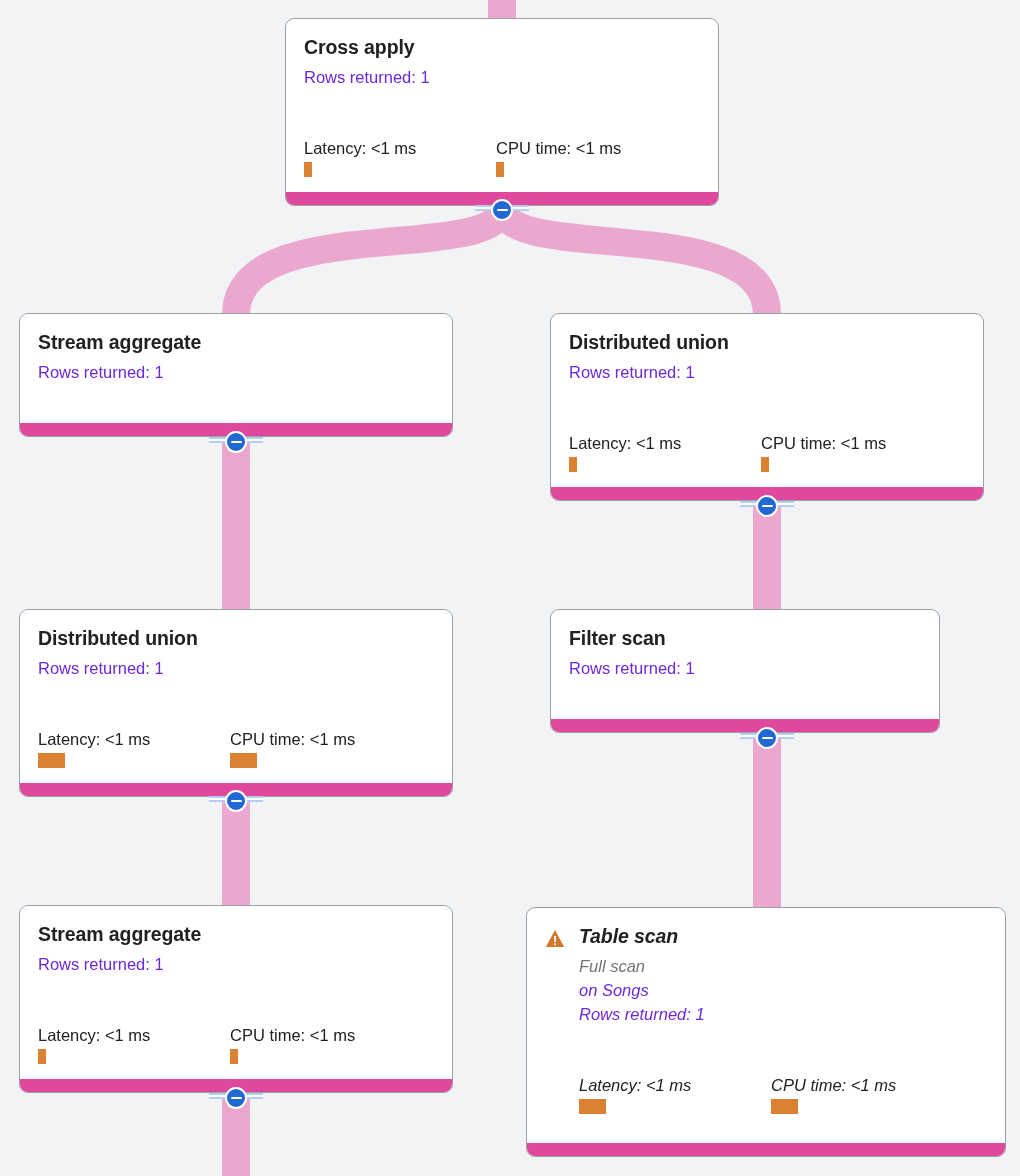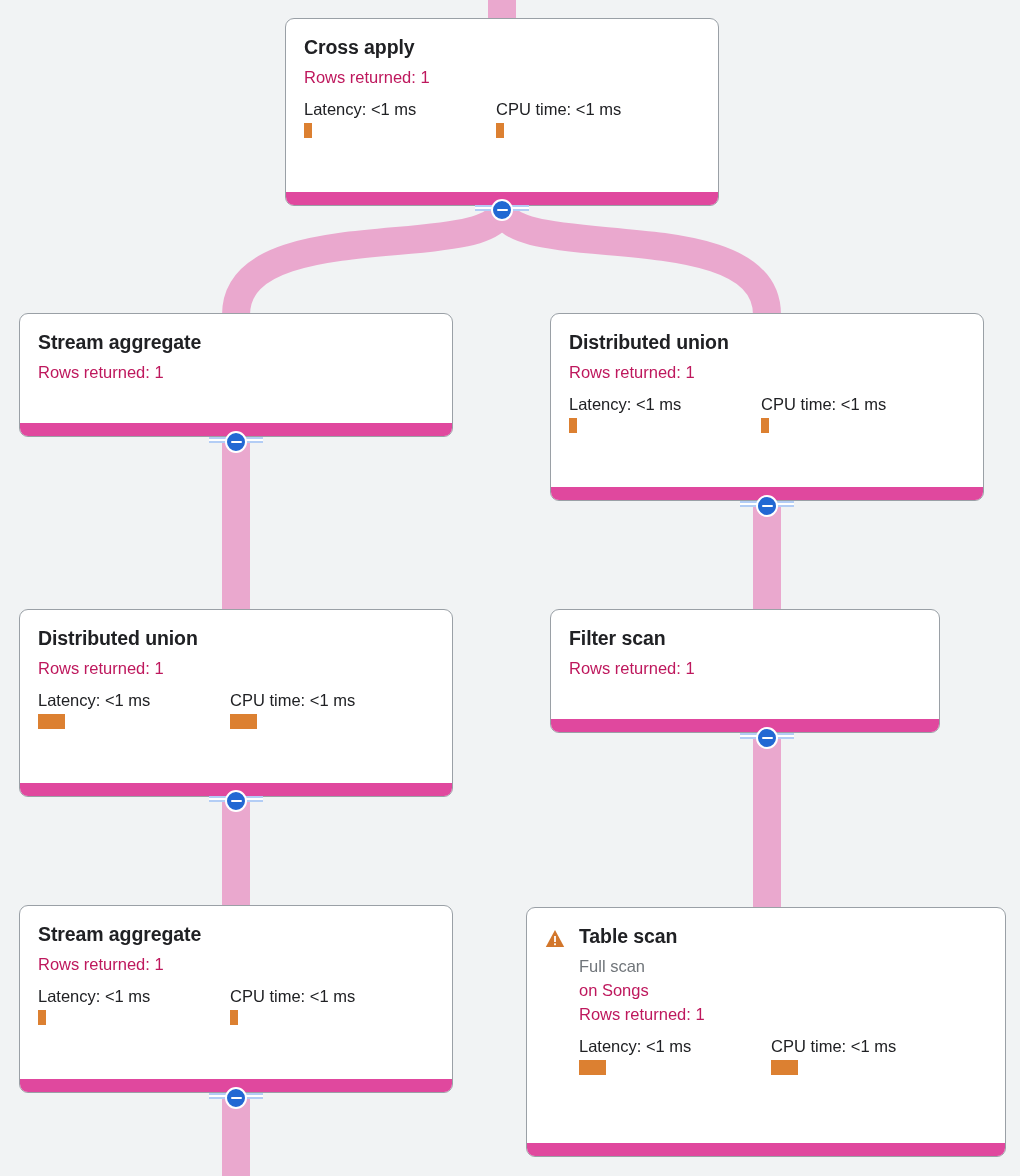--- a/index.html
+++ b/index.html
@@ -66,21 +66,21 @@
     font-size: 19.5px;
     font-weight: 700;
     color: #202124;
     line-height: 24px;
     letter-spacing: -0.1px;
     margin-bottom: 6px;
     white-space: nowrap;
   }
   .node-sub {
     font-size: 16.5px;
-    color: #be185d;
+    color: #6d28d9;
     line-height: 24px;
     white-space: nowrap;
   }
   .node-sub.muted {
     color: #70757A;
   }
   .node-sub.rows {
     margin-bottom: 9px;
   }
 
@@ -90,20 +90,21 @@
   }
   .metric {
     display: flex;
     flex-direction: column;
   }
   .metric-label {
     font-size: 16.5px;
     color: #202124;
     line-height: 22px;
     white-space: nowrap;
+    margin-top: 39px;
   }
   .metric-bar {
     margin-top: 3px;
     height: 15px;
     background: #DC8031;
   }
 
   .node-footer {
     flex: 0 0 auto;
     height: 13px;
@@ -260,21 +261,21 @@
               </div>
               <div class="metric">
                 <div class="metric-label">CPU time: &lt;1 ms</div>
                 <div class="metric-bar" style="width: 8px;"></div>
               </div>
             </div>
           </div>
         </div>
         <div class="node-footer"></div>
       </div>
-      <div class="node" style="left: 526px; top: 907px; width: 480px; height: 250px;">
+      <div class="node" style="left: 526px; top: 907px; width: 480px; height: 250px; font-style: italic;">
         <div class="node-body">
           <div class="warn-slot">
             <svg class="warn-icon" viewBox="0 0 20 19">
               <path d="M10 1 L19.2 18 L0.8 18 Z" fill="#D2762B"></path>
               <rect x="9.1" y="7" width="1.8" height="6" fill="#FFFFFF"></rect>
               <rect x="9.1" y="14.3" width="1.8" height="1.9" fill="#FFFFFF"></rect>
             </svg>
           </div>
           <div class="node-content">
             <div class="node-title">Table scan</div>

